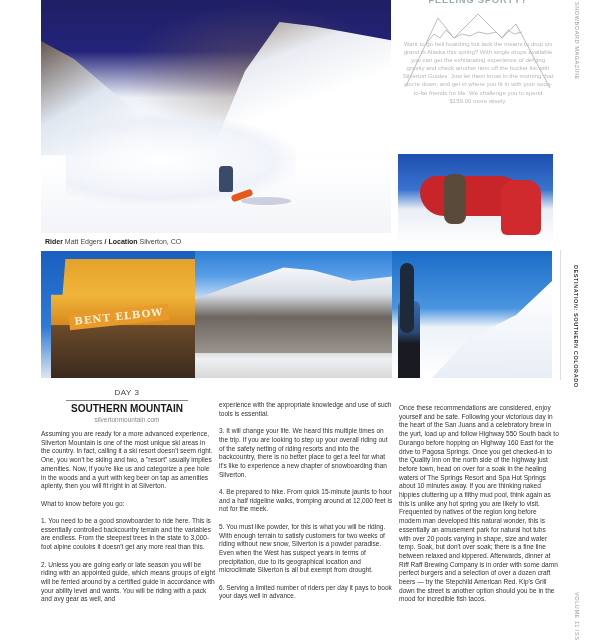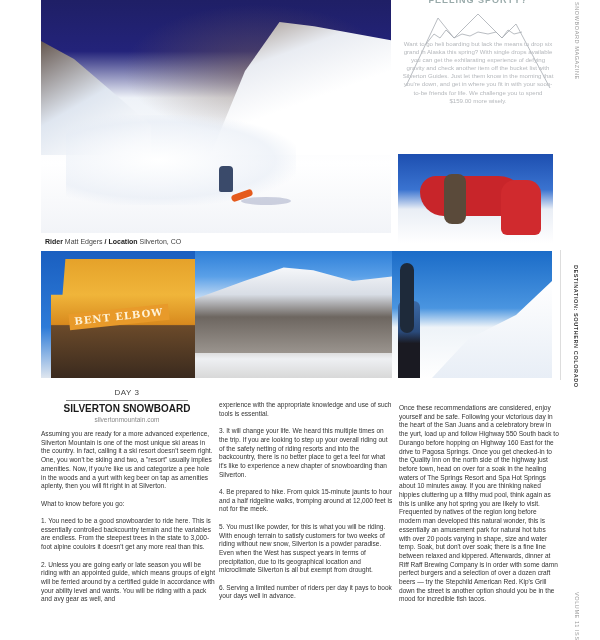--- a/index.html
+++ b/index.html
@@ -147,21 +147,21 @@
   <div class="mtn"></div>
 </div>
 <div id="strip3" class="photo" title="Snowboarders hiking a ridgeline with boards on backs">
   <div class="ridge"></div>
   <div class="person"></div>
   <div class="board"></div>
 </div>
 
 <div class="day-label">DAY 3</div>
 <div class="day-rule"></div>
-<div class="resort-title">SILVERTON SNOWBOARD</div>
+<div class="resort-title">SOUTHERN MOUNTAIN</div>
 <div class="resort-url">silvertonmountain.com</div>
 
 <div id="col1" class="col">
   <p>Assuming you are ready for a more advanced experience, Silverton Mountain is one of the most unique ski areas in the country. In fact, calling it a ski resort doesn't seem right. One, you won't be skiing and two, a "resort" usually implies amenities. Now, if you're like us and categorize a pee hole in the woods and a yurt with keg beer on tap as amenities aplenty, then you will fit right in at Silverton.</p>
   <p>What to know before you go:</p>
   <p>1. You need to be a good snowboarder to ride here. This is essentially controlled backcountry terrain and the variables are endless. From the steepest trees in the state to 3,000-foot alpine couloirs it doesn't get any more real than this.</p>
   <p>2. Unless you are going early or late season you will be riding with an appointed guide, which means groups of eight will be ferried around by a certified guide in accordance with your ability level and wants. You will be riding with a pack and avy gear as well, and</p>
 </div>
 <div id="col2" class="col">
   <p>experience with the appropriate knowledge and use of such tools is essential.</p>

